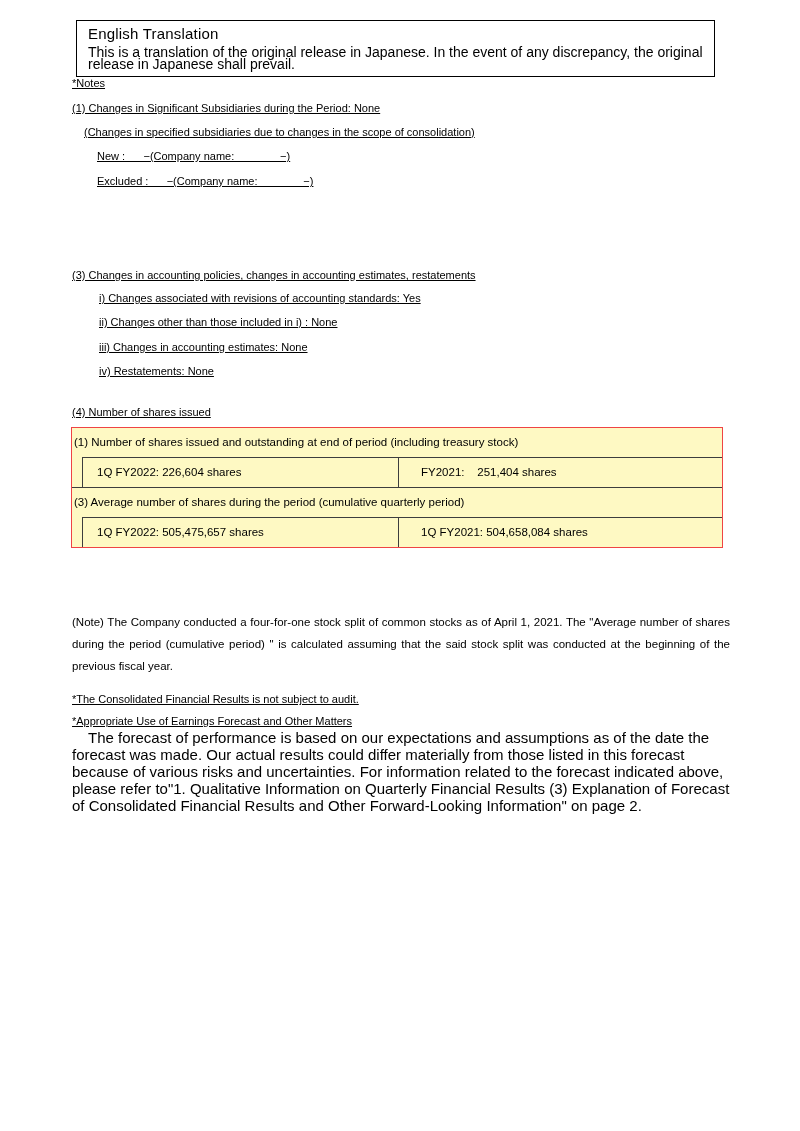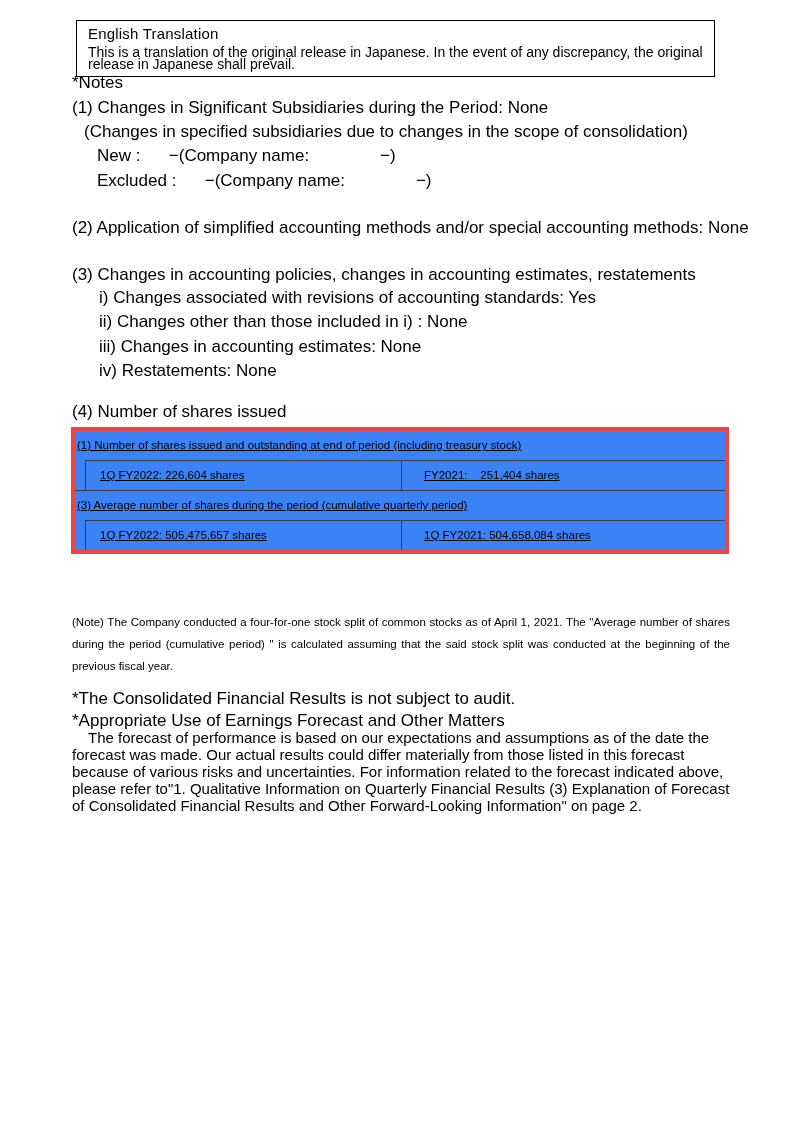--- a/index.html
+++ b/index.html
@@ -17,29 +17,28 @@
   
   .header-box {
     left: 76px; top: 20px; width: 616px;
     border: 1px solid #000000;
     padding: 3px 10px 6px 11px;
   }
   .header-title { font-size: 15px; line-height: 19px; letter-spacing: 0.2px; }
   .header-subtitle { font-size: 14px; line-height: 12px; margin-top: 3px; }
 
   
-  .line { font-size: 17px; line-height: 14px; white-space: pre-wrap; }
+  .line { font-size: 11px; line-height: 14px; white-space: pre-wrap; text-decoration: underline; }
 
   
   .shares-table {
     left: 71px; top: 427px; width: 650px;
-    border: 4px solid #ef4444;
+    border: 1px solid #ef4444;
     font-size: 11.5px;
-    background: #3b82f6;
-    text-decoration: underline;
+    background: #fef9c3;
   }
   .t-label {
     height: 29px; line-height: 29px;
     padding-left: 2px;
     white-space: pre;
   }
   .t-label.bt { border-top: 1px solid #3d3d3d; }
   .t-values {
     margin-left: 10px;
     border-top: 1px solid #3d3d3d;
@@ -82,21 +81,20 @@
     <div class="header-subtitle">This is a translation of the original release in Japanese. In the event of any discrepancy, the original release in Japanese shall prevail.</div>
   </div>
 
   <div class="abs line" style="left:72px; top:76px;">*Notes</div>
 
   <div class="abs line" style="left:72px; top:101px;">(1) Changes in Significant Subsidiaries during the Period: None</div>
   <div class="abs line" style="left:84px; top:125px;">(Changes in specified subsidiaries due to changes in the scope of consolidation)</div>
   <div class="abs line" style="left:97px; top:149px;">New :      −(Company name:               −)</div>
   <div class="abs line" style="left:97px; top:174px;">Excluded :      −(Company name:               −)</div>
 
-  <div class="abs line" style="left:72px; top:221px;">(2) Application of simplified accounting methods and/or special accounting methods: None</div>
 
   <div class="abs line" style="left:72px; top:268px;">(3) Changes in accounting policies, changes in accounting estimates, restatements</div>
   <div class="abs line" style="left:99px; top:291px;">i) Changes associated with revisions of accounting standards: Yes</div>
   <div class="abs line" style="left:99px; top:315px;">ii) Changes other than those included in i) : None</div>
   <div class="abs line" style="left:99px; top:340px;">iii) Changes in accounting estimates: None</div>
   <div class="abs line" style="left:99px; top:364px;">iv) Restatements: None</div>
 
   <div class="abs line" style="left:72px; top:405px;">(4) Number of shares issued</div>
 
   <div class="abs shares-table">

